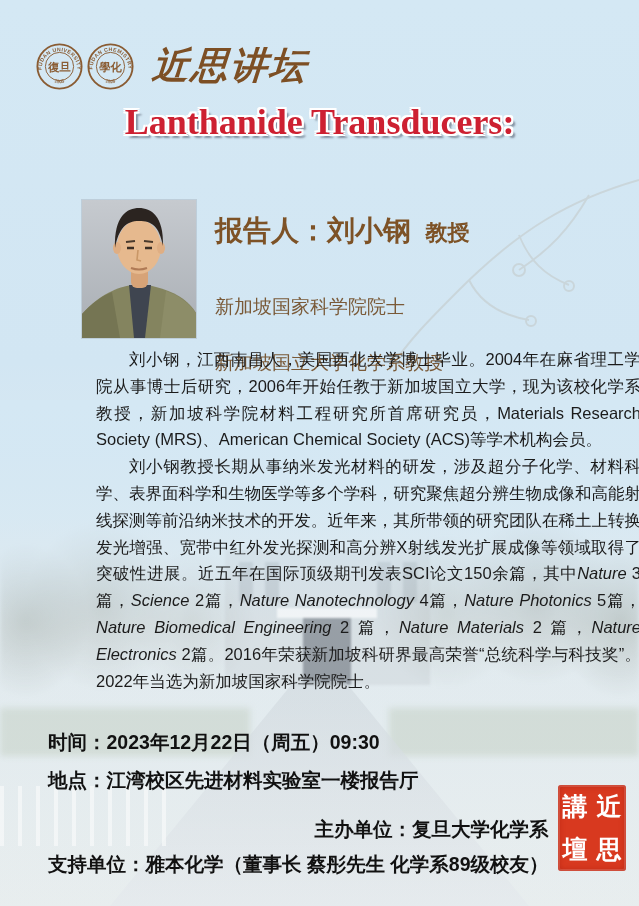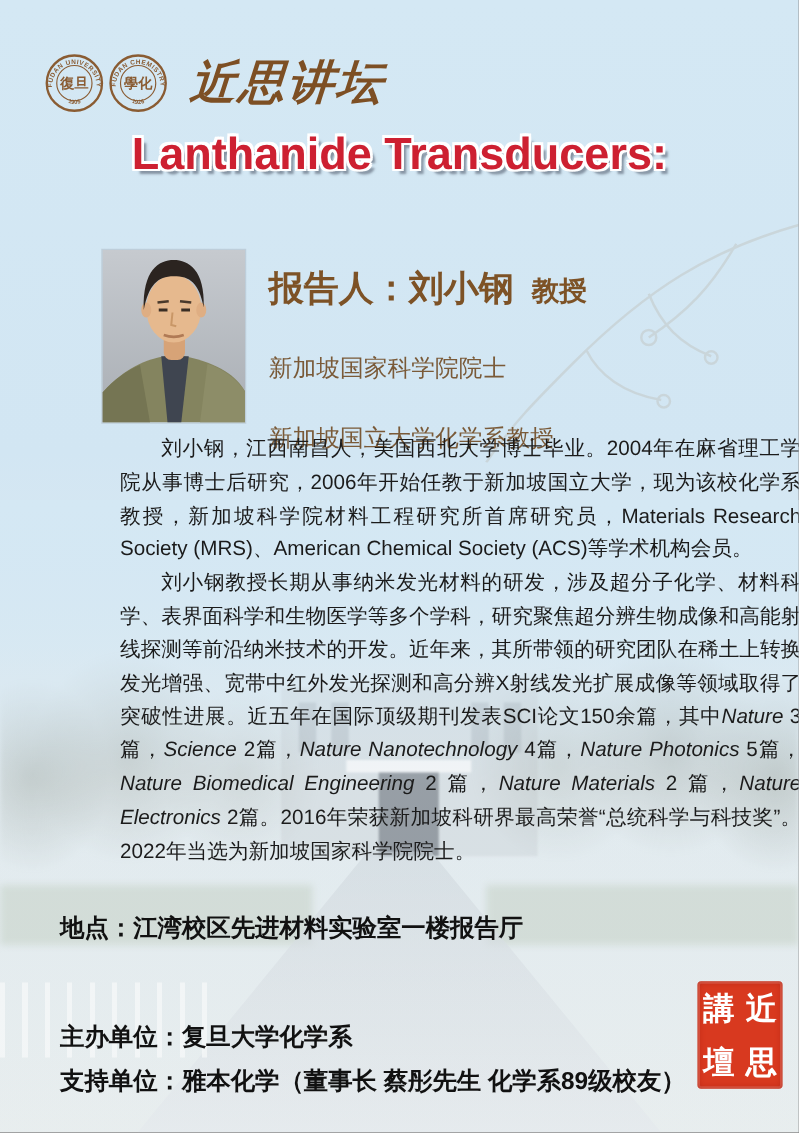--- a/index.html
+++ b/index.html
@@ -39,41 +39,41 @@
   .header{position:absolute;left:36px;top:40px;height:52px;display:flex;align-items:center;z-index:2;}
   .seal-svg{width:47px;height:47px;margin-right:4px;}
   .forum-name{margin-left:14px;font-family:"DejaVu Serif","Liberation Serif",serif;font-weight:bold;font-style:italic;
     font-size:37px;color:#7d4f24;letter-spacing:2px;transform:skewX(-4deg);}
   
   .title{position:absolute;left:0;right:0;top:102px;text-align:center;z-index:2;
     font-weight:bold;font-size:36px;line-height:41px;letter-spacing:0;color:#cd2031;
     text-shadow:
       2px 0 0 #fff,-2px 0 0 #fff,0 2px 0 #fff,0 -2px 0 #fff,
       2px 2px 0 #fff,-2px -2px 0 #fff,2px -2px 0 #fff,-2px 2px 0 #fff,
-      4px 4px 2px rgba(105,118,134,.75);}
+      4px 4px 2px rgba(105,118,134,.75); font-family: Liberation Serif, serif;}
   
   .speaker{position:absolute;left:82px;top:200px;right:40px;z-index:2;}
   .photo{position:absolute;left:0;top:0;width:114px;height:138px;box-shadow:0 0 0 1px rgba(160,170,180,.4);}
   .speaker-info{position:absolute;left:133px;top:12px;}
   .speaker-name{color:#7d5226;font-weight:bold;white-space:nowrap;}
   .speaker-name .nm{font-size:28px;}
   .speaker-name .sfx{font-size:22px;margin-left:10px;}
   .credential{color:#7a5a38;font-size:19px;margin-top:0;white-space:nowrap;}
-  .cred1{margin-top:32px;}
+  .cred1{margin-top:44px;}
   .cred2{margin-top:30px;}
   
   .bio{position:absolute;left:48px;width:545px;top:346px;z-index:2;font-size:16.5px;line-height:26.8px;
     text-align:justify;color:#1b1b1b;margin-left:48px;}
   .bio p{margin:0;text-indent:2em;}
   .bio i{font-style:italic;}
   
   .event{position:absolute;left:48px;top:729px;z-index:2;font-weight:bold;font-size:19.5px;color:#111;}
   .event .row{margin-bottom:11px;white-space:nowrap;}
   
-  .orgs{position:absolute;left:48px;top:816px;z-index:2;font-weight:bold;font-size:19.5px;color:#111;}
+  .orgs{position:absolute;left:48px;top:816px;z-index:2;font-weight:bold;font-size:19.5px;color:#111;text-align:right;}
   .orgs .row{margin-bottom:8px;white-space:nowrap;}
   
   .stamp{position:absolute;left:558px;top:785px;width:68px;height:86px;z-index:2;
     background:#d8391f;border-radius:3px;box-shadow:inset 0 0 0 2px rgba(255,255,255,.15), inset 0 0 6px rgba(150,20,10,.6);
     display:grid;grid-template-columns:1fr 1fr;grid-template-rows:1fr 1fr;direction:rtl;}
   .stamp span{display:flex;align-items:center;justify-content:center;color:#fff;
     font-family:"DejaVu Serif","Liberation Serif",serif;font-weight:bold;font-size:25px;line-height:1;}
 </style>
 </head>
 <body>
@@ -180,20 +180,23 @@
     </div>
   </div>
 
   <div class="bio">
     <p>刘小钢，江西南昌人，美国西北大学博士毕业。2004年在麻省理工学院从事博士后研究，2006年开始任教于新加坡国立大学，现为该校化学系教授，新加坡科学院材料工程研究所首席研究员，Materials Research Society (MRS)、American Chemical Society (ACS)等学术机构会员。</p>
     <p><span>刘小钢教授长期从事纳米发光材料的研发，涉及超分子化学、材料科学、表界面科学和生物医学等多个学科，研究聚焦超分辨生物成像和高能射线探测等前沿纳米技术的开发。近年来，其所带领的研究团队在稀土上转换发光增强、宽带中红外发光探测和高分辨X射线发光扩展成像等领域取得了突破性进展。近五年在国际顶级期刊发表SCI论文150余篇，其中</span><i>Nature</i><span> 3篇，</span><i>Science</i><span> 2篇，</span><i>Nature Nanotechnology</i><span> 4篇，</span><i>Nature Photonics</i><span> 5篇，</span><i>Nature Biomedical Engineering</i><span> 2 篇，</span><i>Nature Materials</i><span> 2 篇，</span><i>Nature Electronics</i><span> 2篇。2016年荣获新加坡科研界最高荣誉“总统科学与科技奖”。2022年当选为新加坡国家科学院院士。</span></p>
   </div>
 
   <div class="event">
     <div class="row">
+      <span>时间：</span><span>2023年12月22日（周五）09:30</span>
+    </div>
+    <div class="row">
       <span>地点：</span><span>江湾校区先进材料实验室一楼报告厅</span>
     </div>
   </div>
 
   <div class="orgs">
     <div class="row">
       <span>主办单位：</span><span>复旦大学化学系</span>
     </div>
     <div class="row">
       <span>支持单位：</span><span>雅本化学（董事长 蔡彤先生 化学系89级校友）</span>

